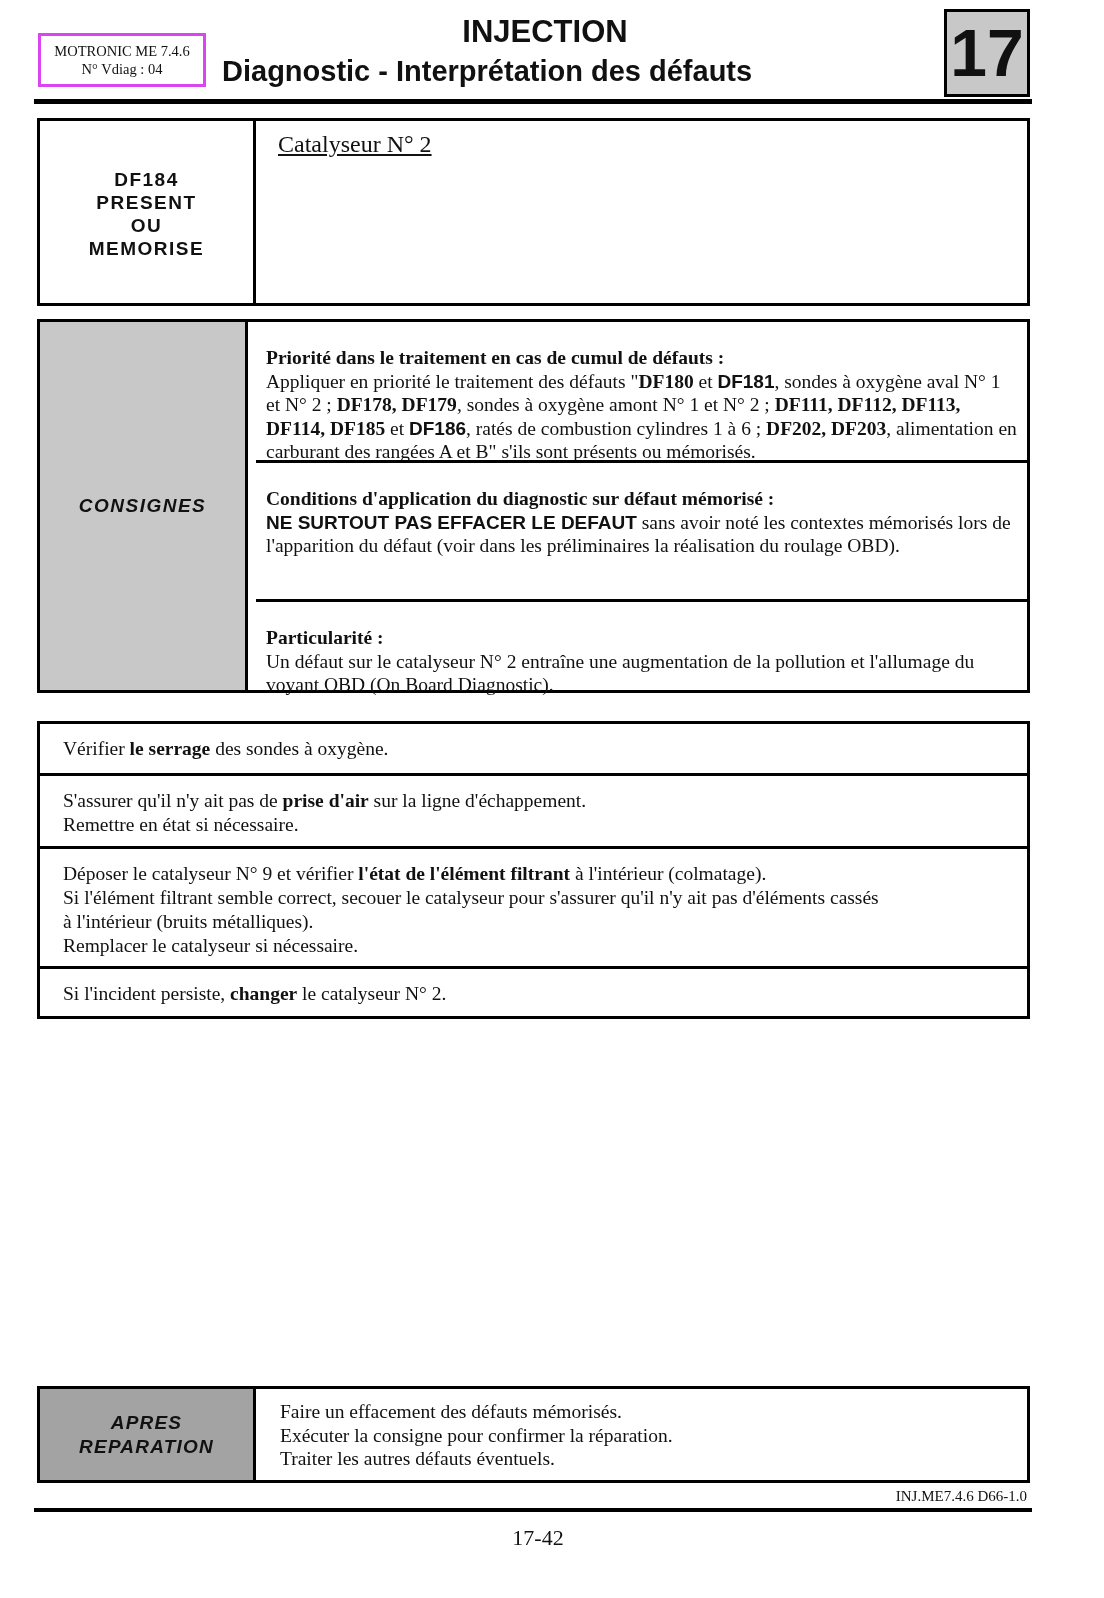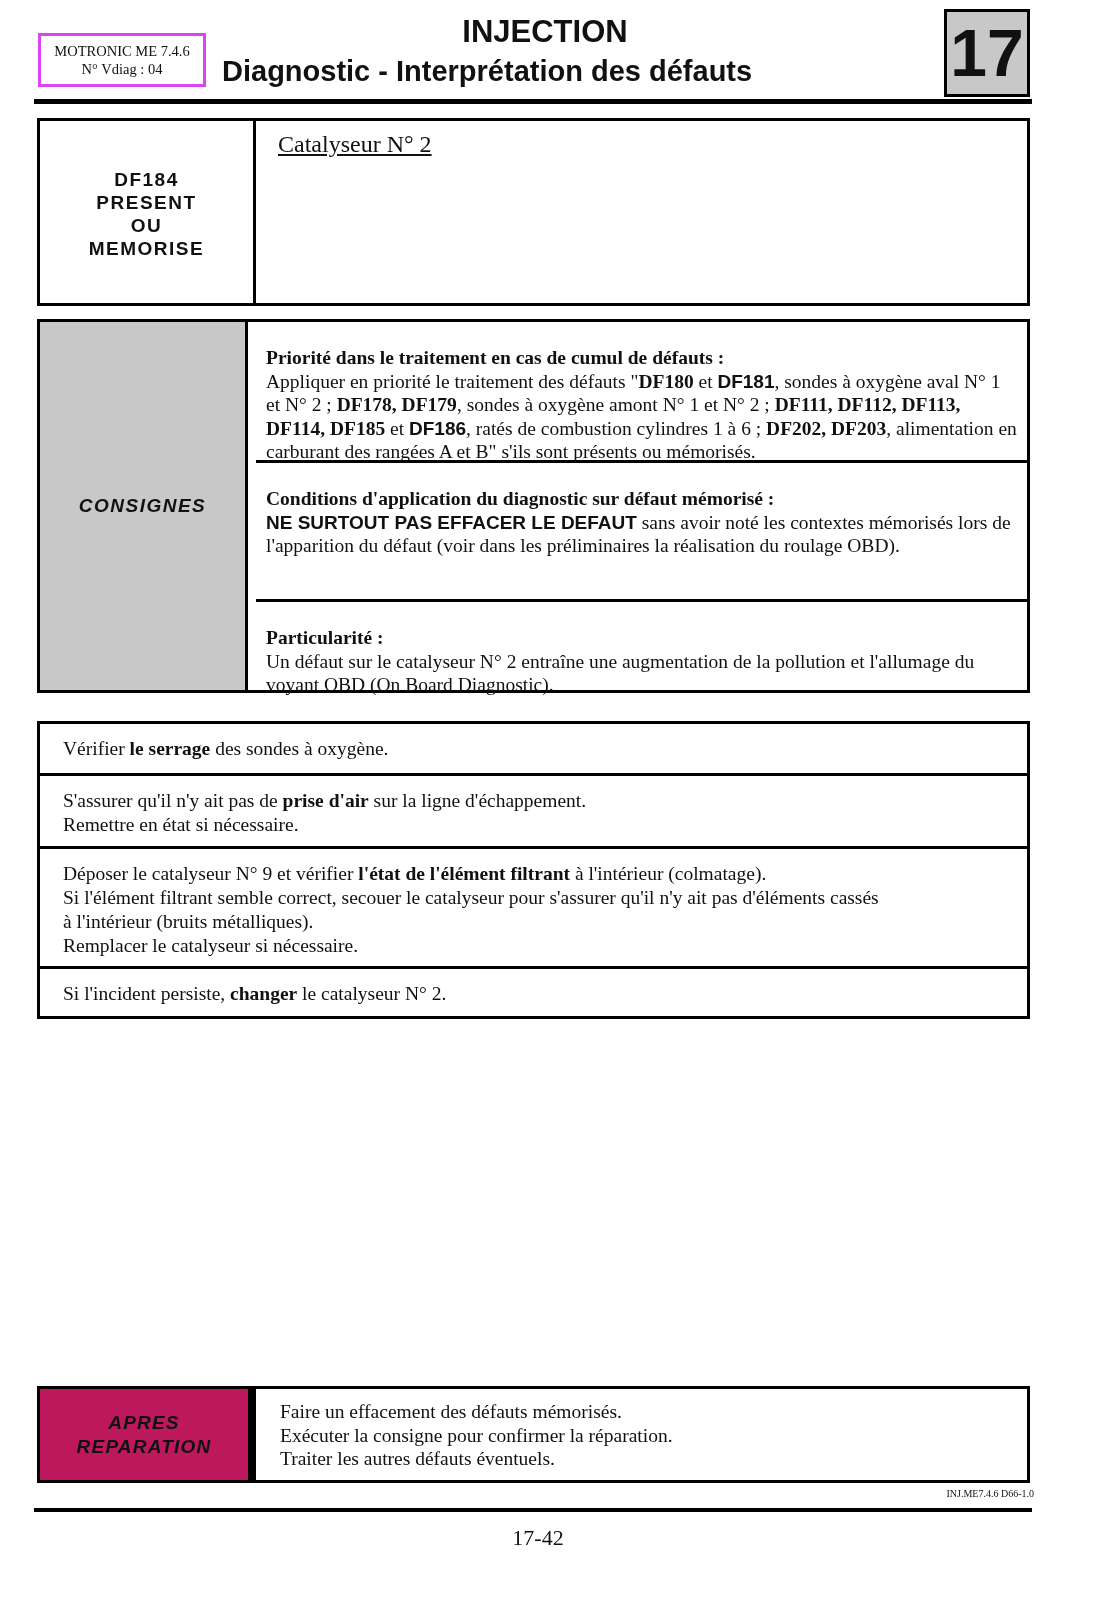--- a/index.html
+++ b/index.html
@@ -27,24 +27,24 @@
   .cons-cell.sep { border-top:3px solid #000; }
   b.sf { font-family:"Liberation Sans", sans-serif; font-size:19px; }
 
   
   #act-box { left:37px; top:721px; width:993px; height:298px; border:3px solid #000; box-sizing:border-box; }
   .act-row { position:absolute; left:0; right:0; box-sizing:border-box; padding:13px 0 0 23px; font-size:19.5px; line-height:24px; }
   .act-row.sep { border-top:3px solid #000; }
 
   
   #apres-box { left:37px; top:1386px; width:993px; height:97px; border:3px solid #000; box-sizing:border-box; }
-  #apres-left { left:0; top:0; width:216px; height:100%; background:#be185d; border-right:8px solid #000000; box-sizing:border-box; display:flex; align-items:center; justify-content:center; text-align:center; font-size:19px; font-weight:bold; font-style:italic; letter-spacing:1.2px; line-height:24px; }
+  #apres-left { left:0; top:0; width:216px; height:100%; background:#a3a3a3; border-right:3px solid #000000; box-sizing:border-box; display:flex; align-items:center; justify-content:center; text-align:center; font-size:19px; font-weight:bold; font-style:italic; letter-spacing:1.2px; line-height:24px; }
   #apres-text { left:240px; top:11px; font-size:19.5px; line-height:23.5px; }
 
-  #doc-ref { right:70px; top:1488px; font-size:10px; }
+  #doc-ref { right:77px; top:1488px; font-size:15px; }
   #footer-rule { left:34px; top:1508px; width:998px; height:4px; background:#000; }
   #page-num { left:0; width:1076px; top:1525px; text-align:center; font-size:22px; }
 </style>
 </head>
 <body>
 
 <div id="ref-box" class="abs serif">
   <div>MOTRONIC ME 7.4.6</div>
   <div>N° Vdiag : 04</div>
 </div>

